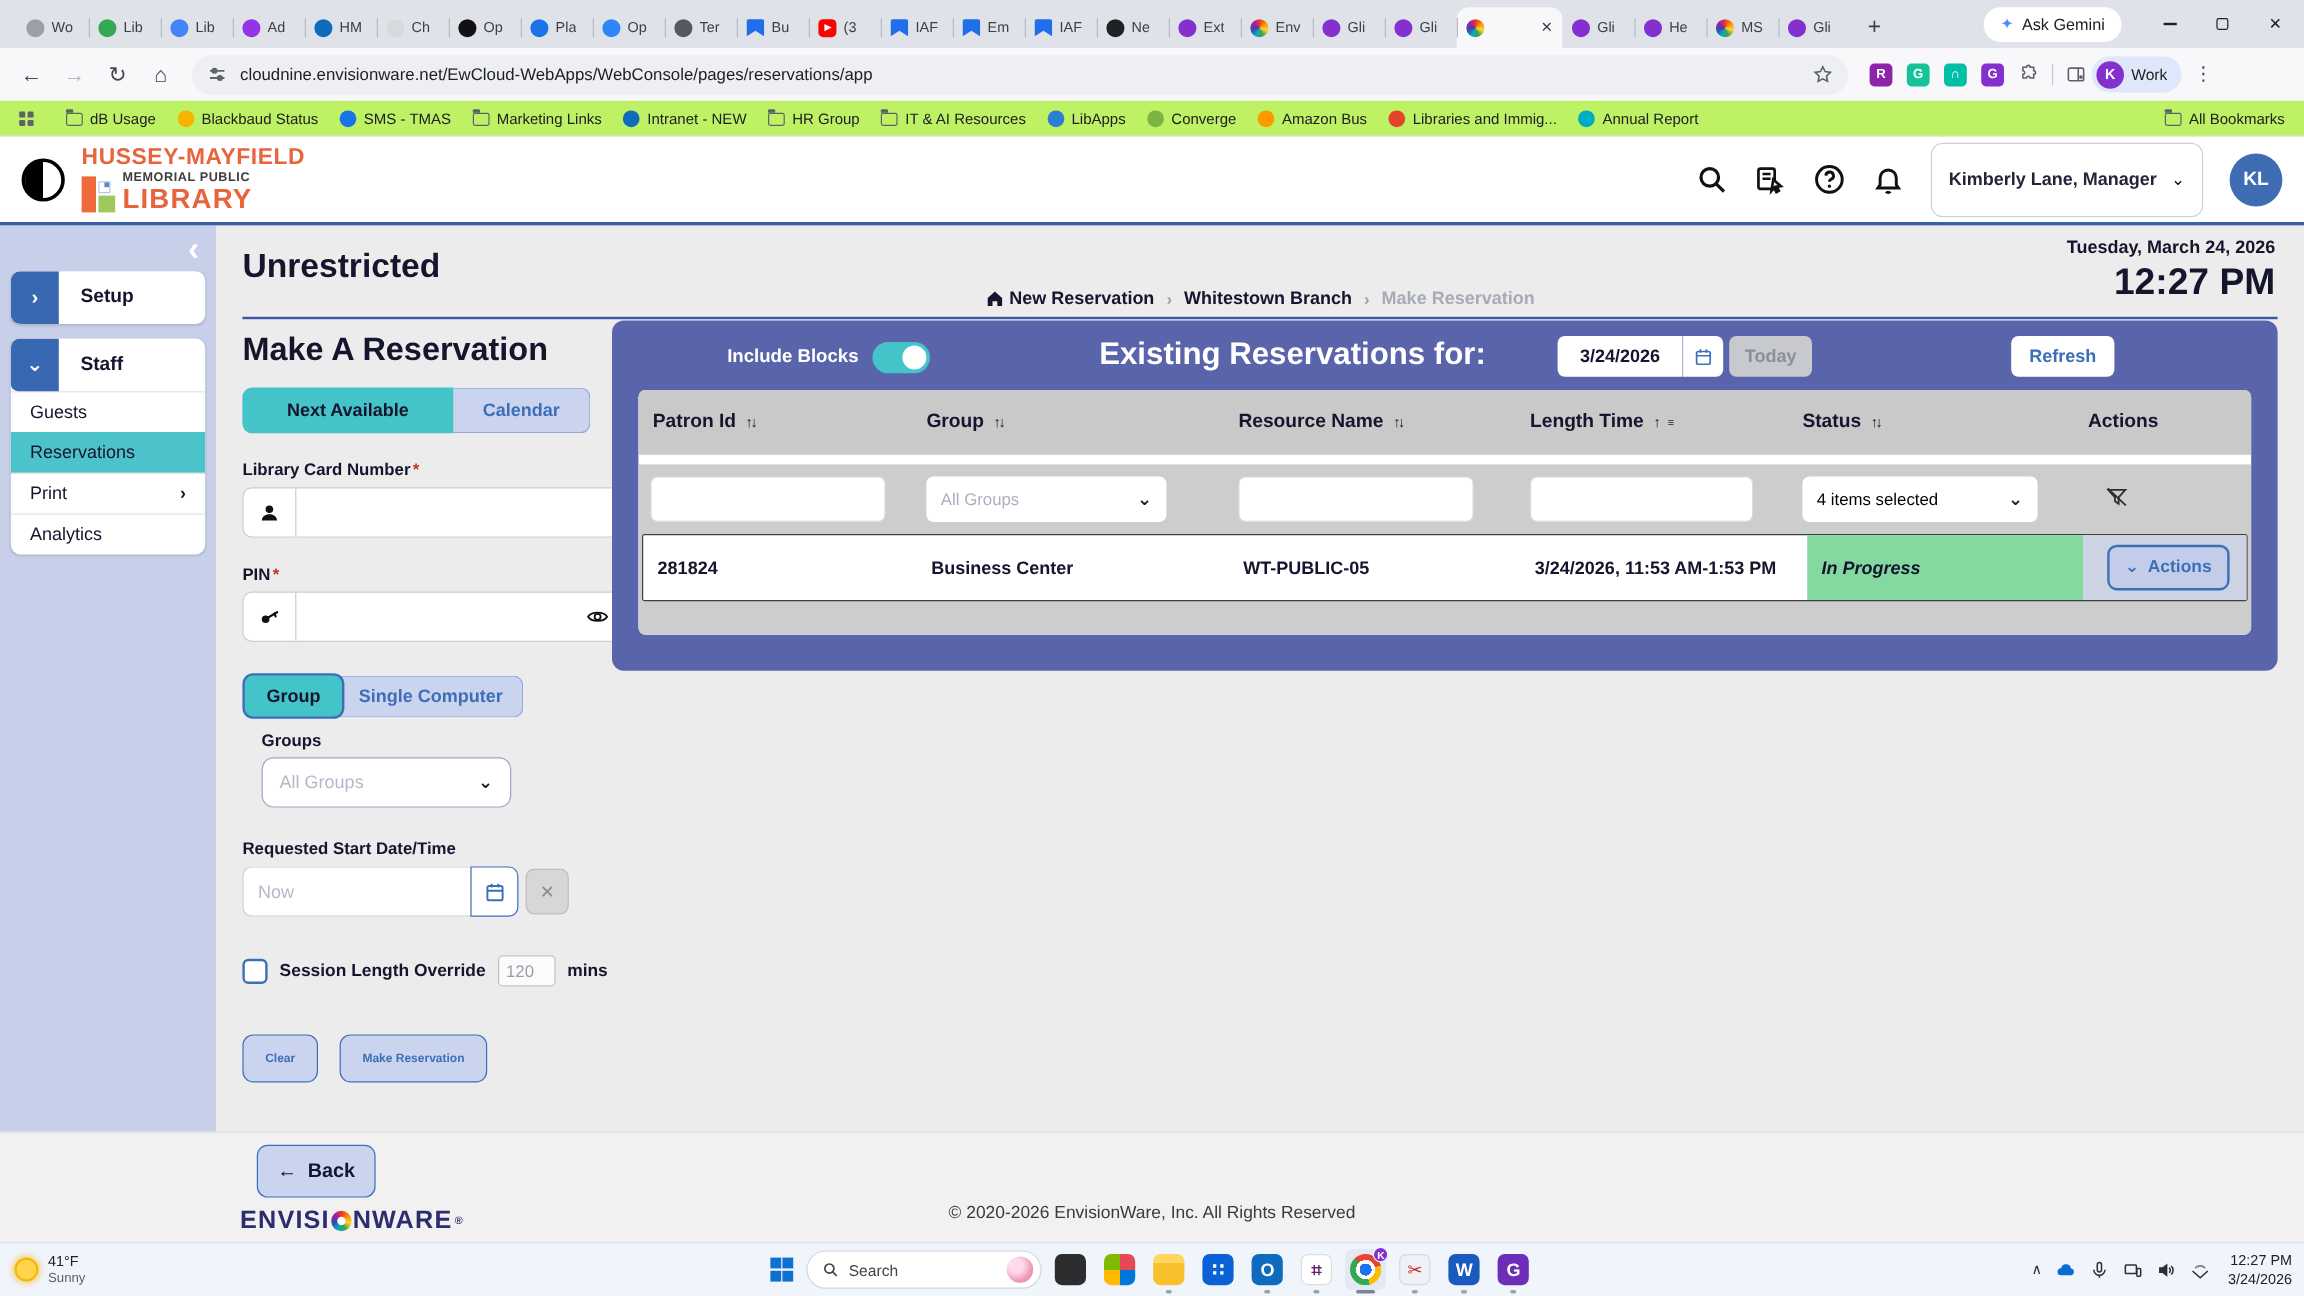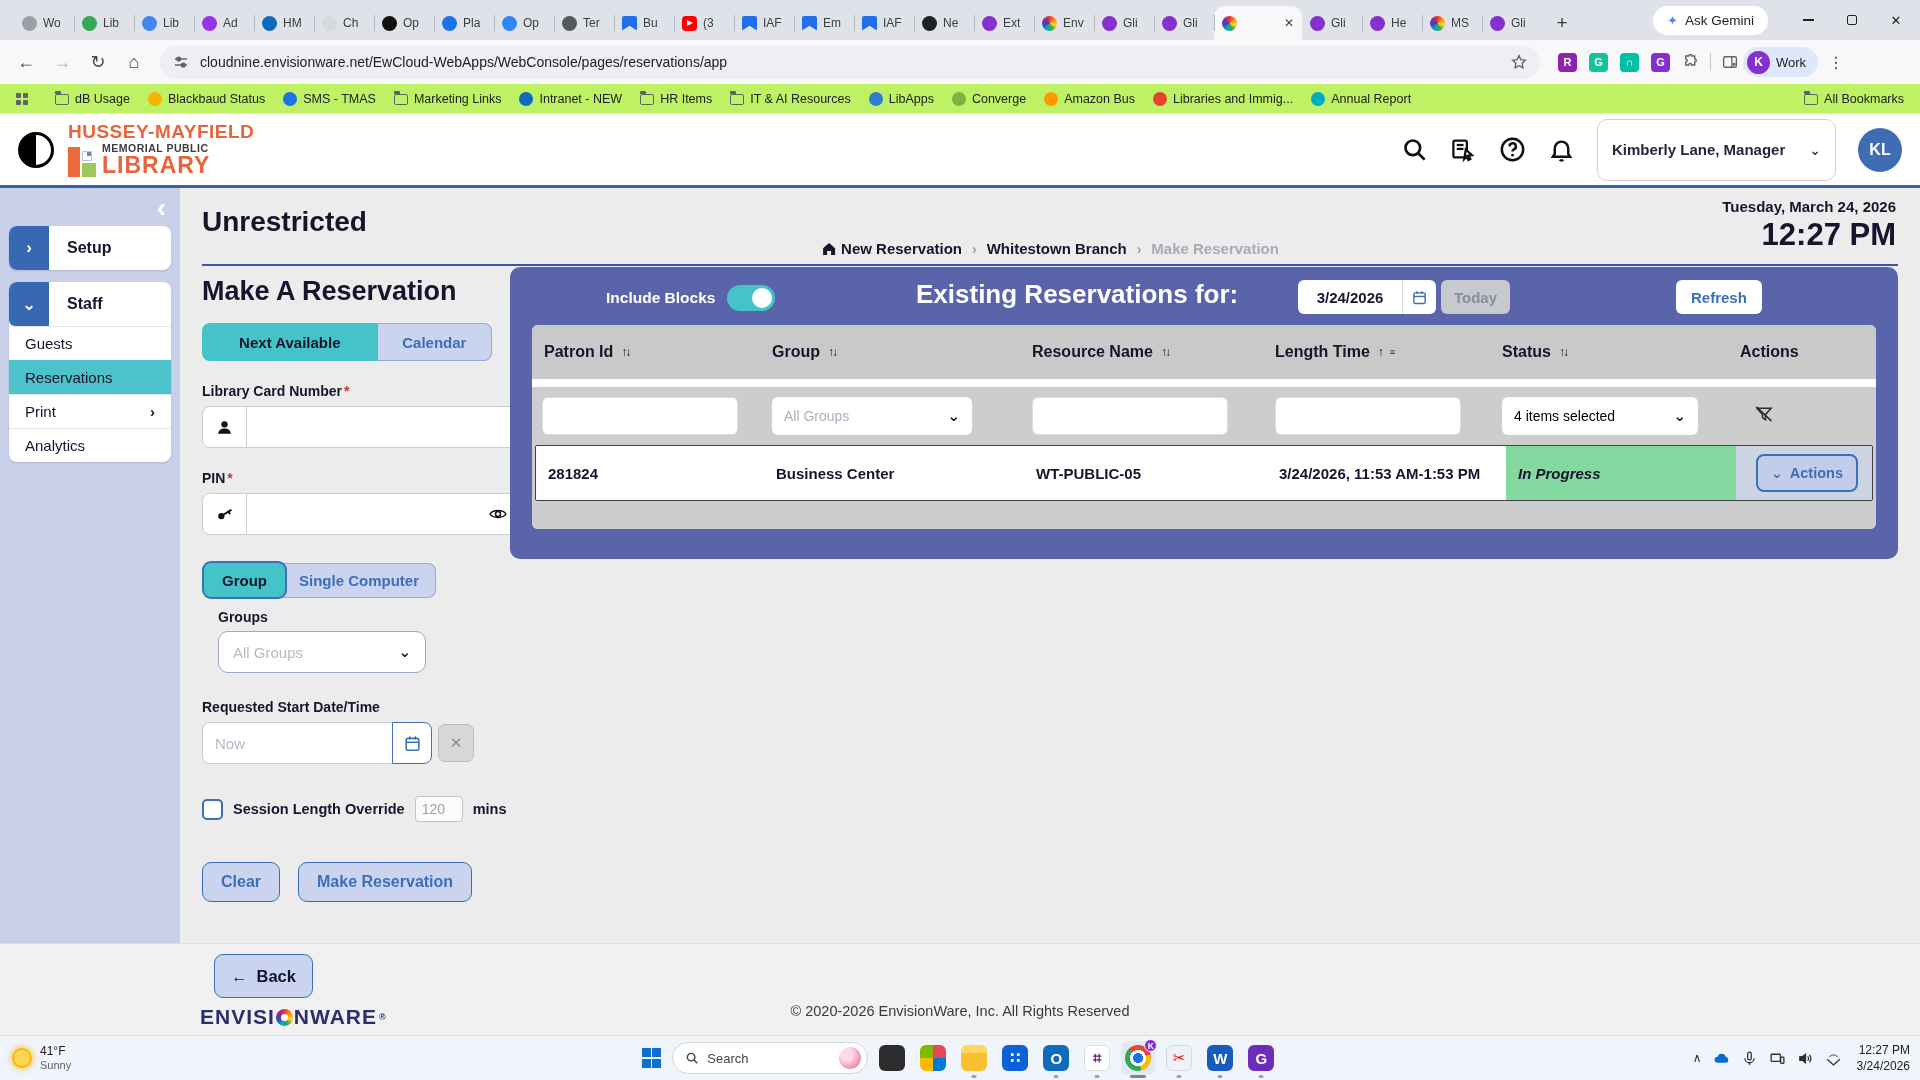--- a/index.html
+++ b/index.html
@@ -63,21 +63,21 @@
   .logo-mark{display:flex;gap:2px;align-items:flex-end}
   .lm-bar{width:12px;height:30px;background:#ee6a3c}
   .lm-col{display:flex;flex-direction:column;gap:2px}
   .lm-doc{width:10px;height:10px;background:#fff;border:1px solid #b9c6dd;position:relative}
   .lm-doc::after{content:"";position:absolute;right:0;top:0;width:4px;height:4px;background:#5d87c6}
   .lm-green{width:14px;height:14px;background:#9dc95a}
   .logo .l2{color:#3c3c3c;font-weight:700;font-size:10.5px;letter-spacing:.5px}
   .logo .l3{color:#e8643c;font-weight:800;font-size:23px;letter-spacing:1px}
   .head-right{margin-left:auto;display:flex;align-items:center;gap:22px}
   .hic{width:27px;height:27px;color:#111;cursor:pointer}
-  .userpill{display:flex;align-items:center;gap:24px;border:1.5px solid #cdd2da;border-radius:10px;height:62px;padding:16px 14px;cursor:pointer}
+  .userpill{display:flex;align-items:center;gap:12px;border:1.5px solid #cdd2da;border-radius:10px;height:62px;padding:16px 14px;cursor:pointer}
   .userpill .uname{font-size:15px;font-weight:700;color:#25253a}
   .userpill .chev{font-size:14px;color:#111}
   .avatar{width:44px;height:44px;border-radius:50%;background:#3e6db4;color:#fff;font-weight:700;font-size:16px;display:flex;align-items:center;justify-content:center}
 
   
   .appbody{display:flex;height:755px}
   .sidebar{width:180px;background:#c7cfe9;position:relative;flex:none;padding-top:38px}
   .collapse{position:absolute;top:6px;right:14px;color:#fff;font-size:28px;font-weight:bold;cursor:pointer;line-height:1}
   .navcard{background:#fff;border-radius:8px;margin:0 9px 12px;overflow:hidden;box-shadow:0 1px 2px rgba(0,0,0,.12)}
   .navhead{display:flex;align-items:center;height:44px;cursor:pointer}
@@ -124,21 +124,21 @@
   .start-input{display:flex;align-items:center;height:42px;width:190px;background:#fff;border:1.5px solid #c9cdd6;border-right:none;border-radius:8px 0 0 8px;padding:12px 12px}
   .start-input input{border:none;outline:none;width:100%;font-size:15px;color:#15152e;font-family:inherit}
   .start-input input::placeholder,.igroup input::placeholder{color:#b3b9c8}
   .calbtn{width:40px;height:42px;background:#fff;border:1.5px solid #3d6fb8;border-radius:0 8px 8px 0;display:flex;align-items:center;justify-content:center;color:#3d6fb8;cursor:pointer}
   .xbtn{width:36px;height:38px;background:#d7d7d7;border:1px solid #bdbdbd;border-radius:7px;margin-left:6px;display:flex;align-items:center;justify-content:center;color:#8d8d8d;font-weight:bold;font-size:15px;cursor:pointer}
   .sessrow{display:flex;align-items:center;margin-top:32px;gap:10px}
   .chk{width:21px;height:21px;border:2.5px solid #3d6fb8;border-radius:5px;background:#fff;cursor:pointer;flex:none}
   .sess-label{font-weight:700;font-size:14.5px;color:#15152e}
   .sess-input{width:48px;height:26px;border:1.5px solid #c3c3c3;border-radius:4px;background:#fbfbfb;color:#9aa0ab;font-size:14px;padding:0 6px;font-family:inherit}
   .btnrow{display:flex;align-items:center;gap:18px;margin-top:40px}
-  .lavbtn{height:40px;padding:0 18px;background:#cad4ef;border:1.5px solid #3d6fb8;border-radius:9px;color:#3d6fb8;font-weight:700;font-size:16px;display:flex;align-items:center;justify-content:center;cursor:pointer;font-family:inherit}
+  .lavbtn{height:40px;padding:0 18px;background:#cad4ef;border:1.5px solid #3d6fb8;border-radius:9px;color:#3d6fb8;font-weight:700;font-size:10px;display:flex;align-items:center;justify-content:center;cursor:pointer;font-family:inherit}
 
   
   .panel{position:absolute;left:330px;top:79px;width:1388px;height:292px;background:#5a64ab;border-radius:10px}
   .pnl-head{position:relative;height:56px}
   .incblocks{position:absolute;left:96px;top:18px;display:flex;align-items:center;gap:12px}
   .incblocks .lbl{color:#fff;font-weight:700;font-size:15.5px}
   .toggle{width:48px;height:26px;border-radius:13px;background:#44c3c9;position:relative;cursor:pointer}
   .toggle .knob{position:absolute;right:3px;top:3px;width:20px;height:20px;border-radius:50%;background:#fff}
   .pnl-title{position:absolute;left:406px;top:12px;color:#fff;font-weight:800;font-size:26px}
   .dategrp{position:absolute;left:788px;top:13px;display:flex;align-items:center}
@@ -443,21 +443,21 @@
           <span>Marketing Links</span>
         </div>
 
         <div class="bm">
           <span class="bm-ico" data-kind="dot" style="background: rgb(15, 108, 189);"></span>
           <span>Intranet - NEW</span>
         </div>
 
         <div class="bm">
           <span class="bm-ico" data-kind="folder"></span>
-          <span>HR Items</span>
+          <span>HR Group</span>
         </div>
 
         <div class="bm">
           <span class="bm-ico" data-kind="folder"></span>
           <span>IT &amp; AI Resources</span>
         </div>
 
         <div class="bm">
           <span class="bm-ico" data-kind="dot" style="background: rgb(46, 125, 209);"></span>
           <span>LibApps</span>

